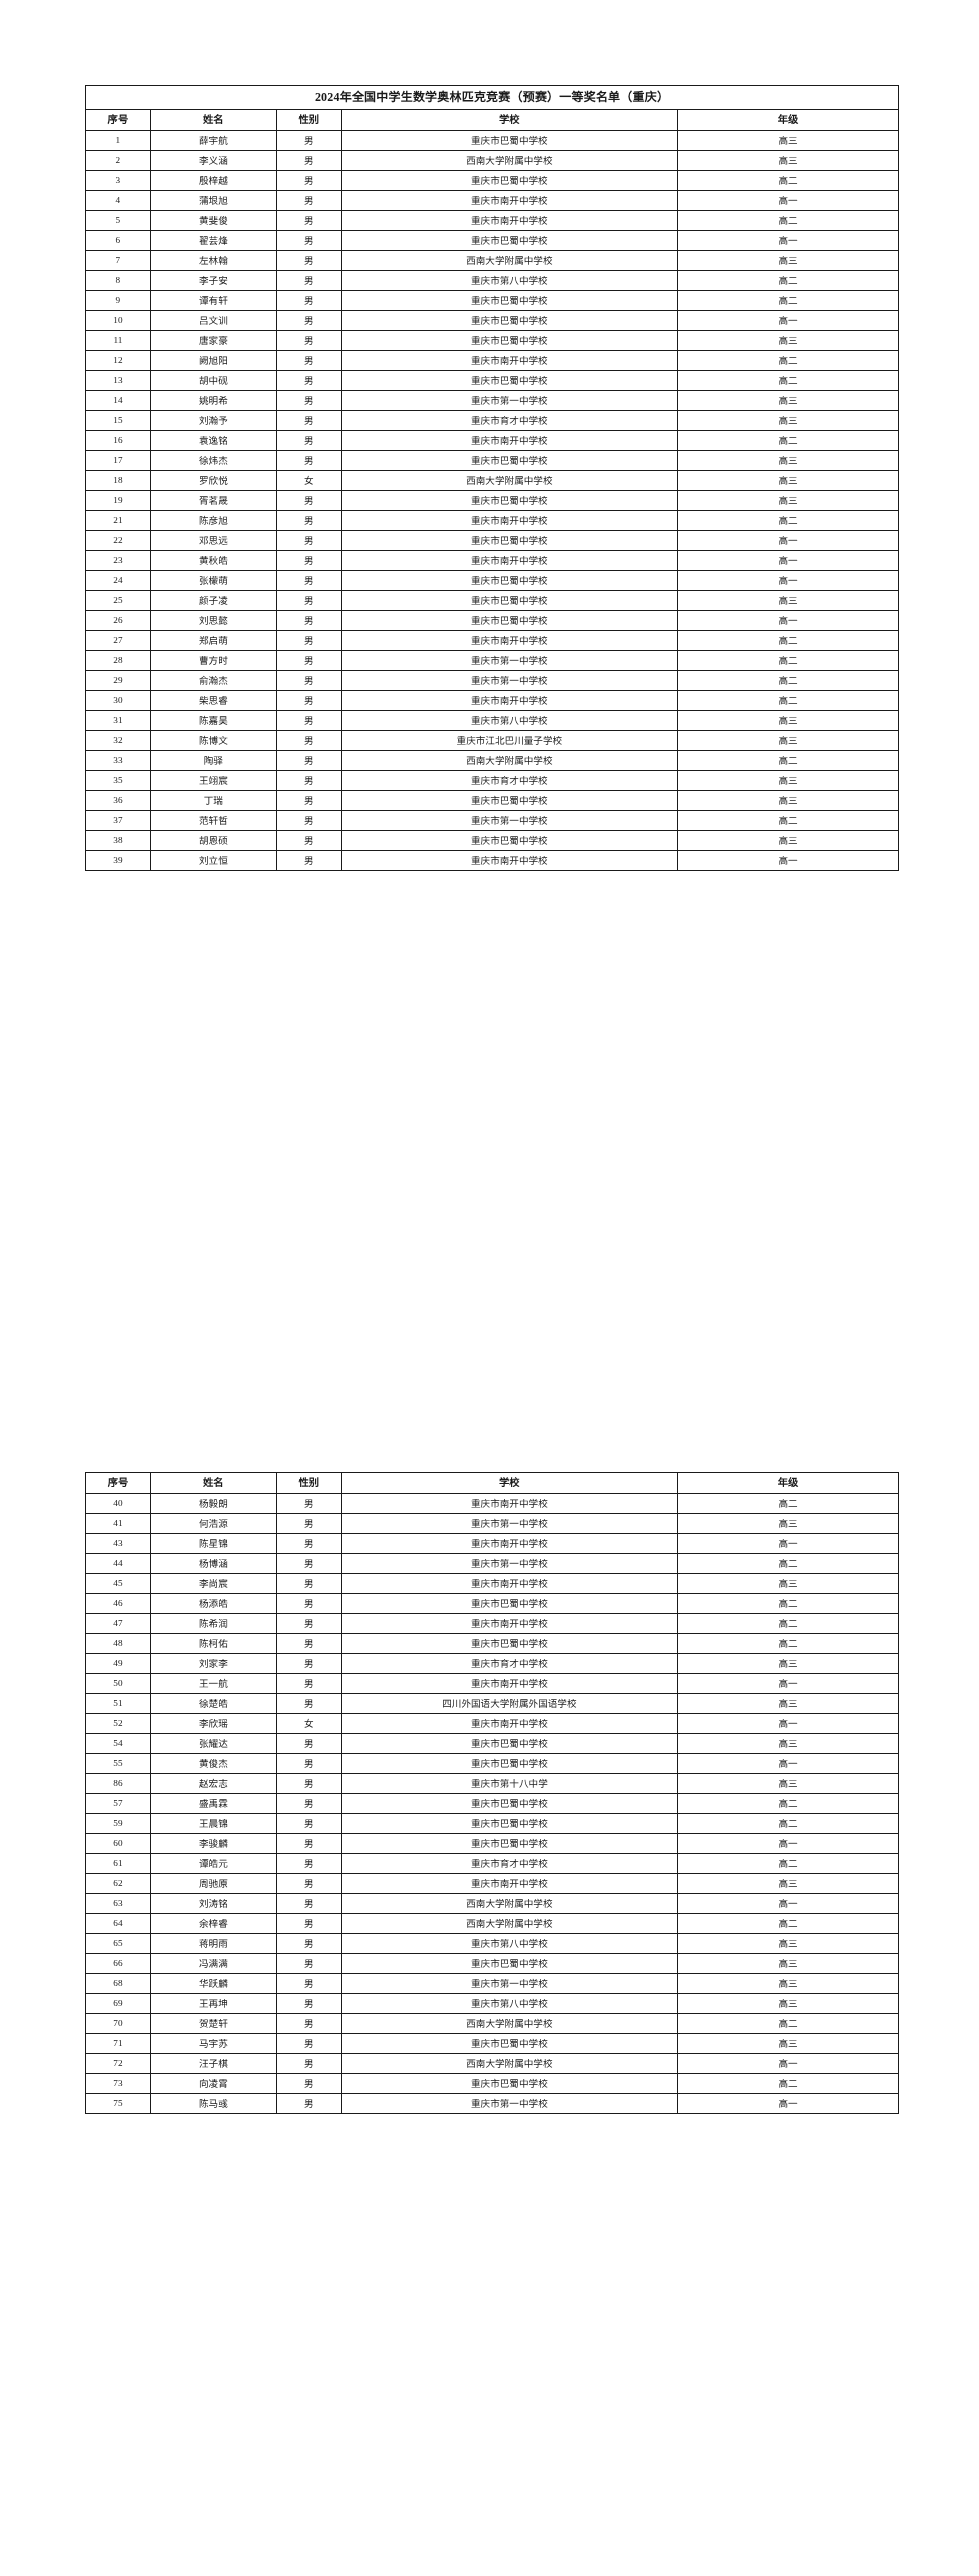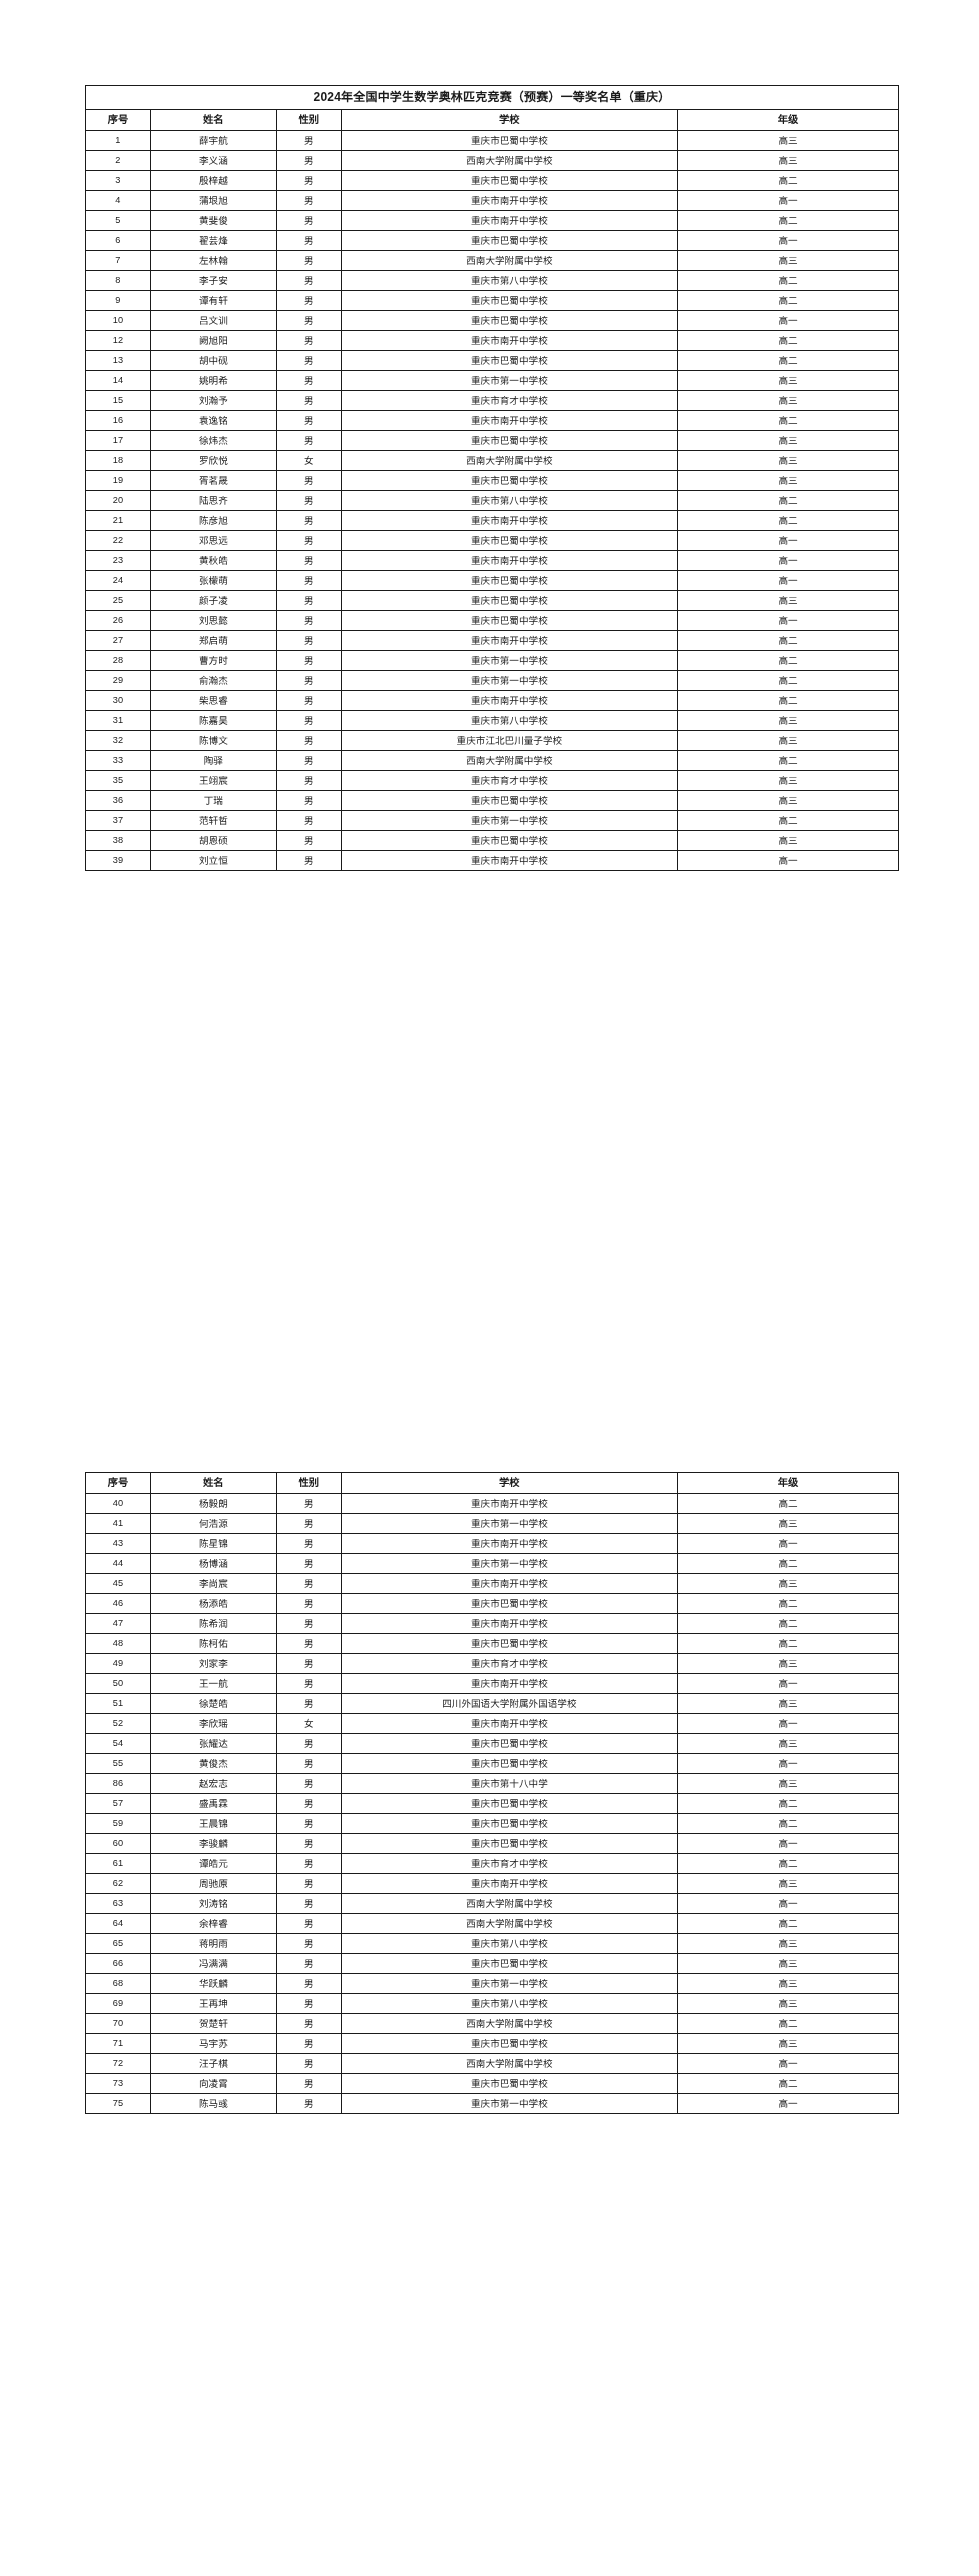--- a/index.html
+++ b/index.html
@@ -14,20 +14,21 @@
     font-family: "Liberation Sans", "DejaVu Sans", sans-serif;
     color: #1a1a1a;
     -webkit-font-smoothing: antialiased;
     position: relative;
     overflow: hidden;
   }
   .page {
     position: relative;
     width: 980px;
     height: 2576px;
+    font-family: Liberation Serif, serif;
   }
   .sheet {
     position: absolute;
     left: 85px;
     width: 814px;
   }
   .sheet-one { top: 85px; }
   .sheet-two { top: 1472px; }
 
   table.award-table {
@@ -164,20 +165,27 @@
             <td class="cell-grade">高二</td>
           </tr>
           <tr class="data-row">
             <td class="cell-rank">10</td>
             <td class="cell-name">吕文训</td>
             <td class="cell-sex">男</td>
             <td class="cell-school">重庆市巴蜀中学校</td>
             <td class="cell-grade">高一</td>
           </tr>
           <tr class="data-row">
+            <td class="cell-rank">11</td>
+            <td class="cell-name">唐家豪</td>
+            <td class="cell-sex">男</td>
+            <td class="cell-school">重庆市巴蜀中学校</td>
+            <td class="cell-grade">高三</td>
+          </tr>
+          <tr class="data-row">
             <td class="cell-rank">12</td>
             <td class="cell-name">阙旭阳</td>
             <td class="cell-sex">男</td>
             <td class="cell-school">重庆市南开中学校</td>
             <td class="cell-grade">高二</td>
           </tr>
           <tr class="data-row">
             <td class="cell-rank">13</td>
             <td class="cell-name">胡中砚</td>
             <td class="cell-sex">男</td>
@@ -218,27 +226,20 @@
             <td class="cell-sex">女</td>
             <td class="cell-school">西南大学附属中学校</td>
             <td class="cell-grade">高三</td>
           </tr>
           <tr class="data-row">
             <td class="cell-rank">19</td>
             <td class="cell-name">胥茗晟</td>
             <td class="cell-sex">男</td>
             <td class="cell-school">重庆市巴蜀中学校</td>
             <td class="cell-grade">高三</td>
-          </tr>
-          <tr class="data-row">
-            <td class="cell-rank">20</td>
-            <td class="cell-name">陆思齐</td>
-            <td class="cell-sex">男</td>
-            <td class="cell-school">重庆市第八中学校</td>
-            <td class="cell-grade">高二</td>
           </tr>
           <tr class="data-row">
             <td class="cell-rank">21</td>
             <td class="cell-name">陈彦旭</td>
             <td class="cell-sex">男</td>
             <td class="cell-school">重庆市南开中学校</td>
             <td class="cell-grade">高二</td>
           </tr>
           <tr class="data-row">
             <td class="cell-rank">22</td>

